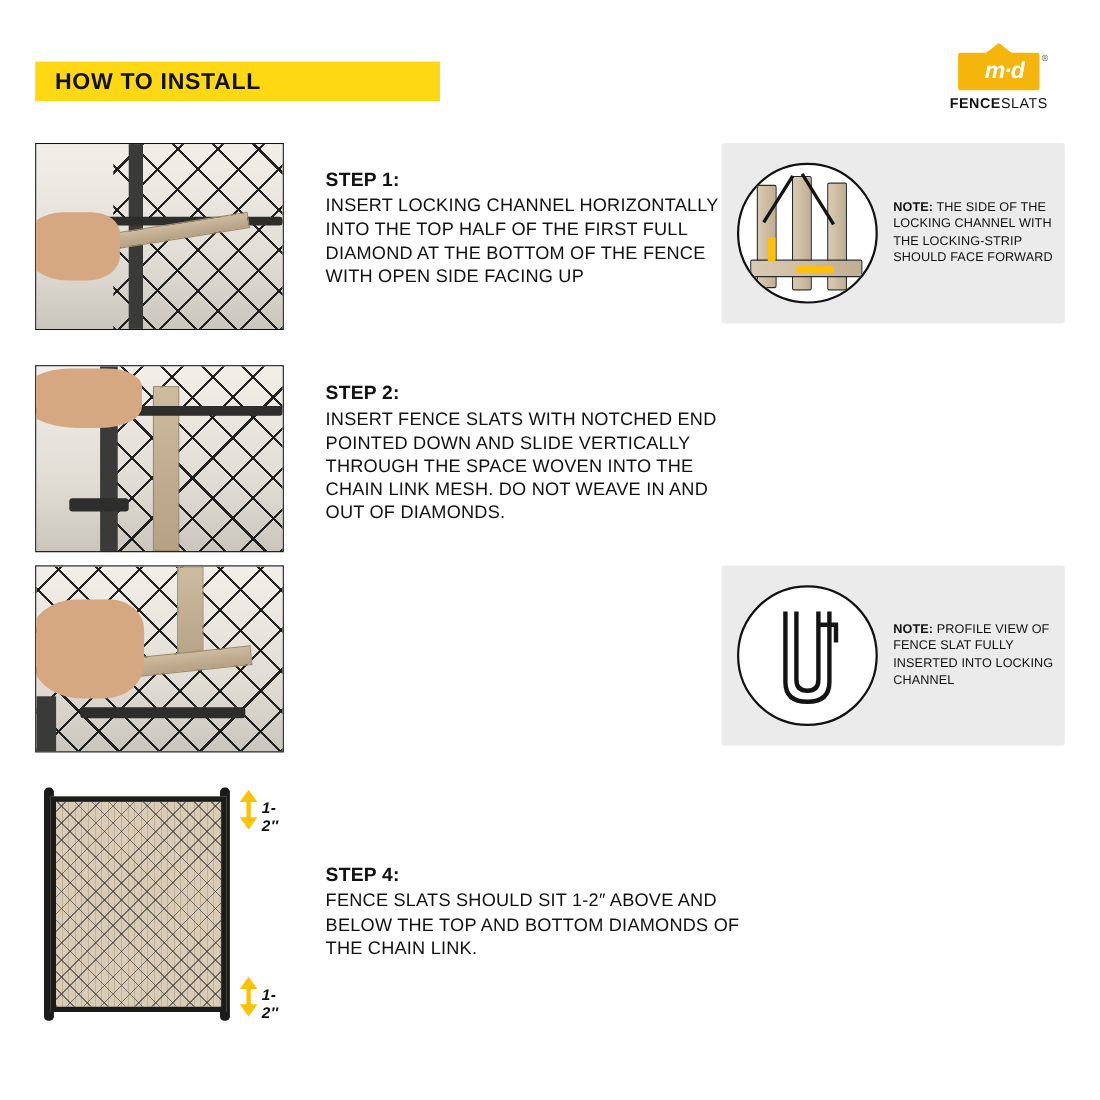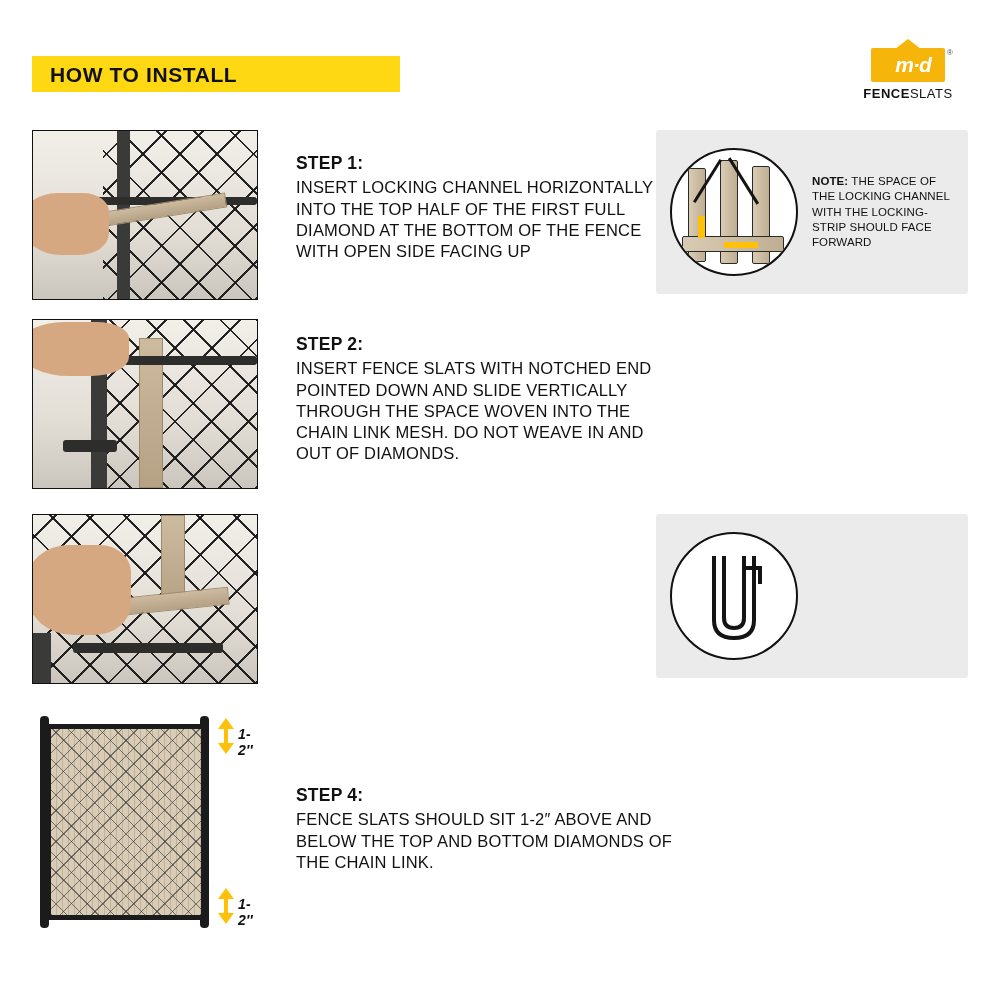--- a/index.html
+++ b/index.html
@@ -308,26 +308,26 @@
         <div class="nc-slat" style="left:16px; top:18px; height:92px;"></div>
         <div class="nc-slat" style="left:48px; top:10px; height:102px;"></div>
         <div class="nc-slat" style="left:80px; top:16px; height:96px;"></div>
         <div class="nc-wire" style="left:34px; top:6px; height:50px; transform:rotate(32deg);"></div>
         <div class="nc-wire" style="left:70px; top:4px; height:54px; transform:rotate(-32deg);"></div>
         <div class="nc-slat" style="left:10px; top:86px; width:100px; height:14px;"></div>
         <div class="nc-yellow" style="left:26px; top:66px; width:7px; height:22px;"></div>
         <div class="nc-yellow" style="left:52px; top:92px; width:34px; height:6px;"></div>
       </div>
       <div class="note-text">
-        <b>NOTE:</b><span> THE SPACE OF THE LOCKING CHANNEL WITH THE LOCKING-STRIP SHOULD FACE FORWARD</span>
+        <b>NOTE:</b><span> THE SIDE OF THE LOCKING CHANNEL WITH THE LOCKING-STRIP SHOULD FACE FORWARD</span>
       </div>
     </div>
   </div>
 
-  <div class="row" style="top:319px; height:175px;padding-left:40px;">
+  <div class="row" style="top:332px; height:175px;padding-left:40px;">
 
     <div class="photo">
       <div class="sky"></div>
       <div class="mesh" style="left:60px; top:0; right:0; bottom:0;"></div>
       <div class="post" style="left:58px; top:0; width:16px; height:168px;"></div>
       <div class="slat" style="left:106px; top:18px; width:22px; height:148px;"></div>
       <div class="railbar" style="left:0; top:36px; width:224px; height:9px;"></div>
       <div class="hand" style="left:-12px; top:2px; width:108px; height:54px;"></div>
       <div class="railbar" style="left:30px; top:120px; width:54px; height:12px;"></div>
     </div>
@@ -355,20 +355,23 @@
     </div>
 
     <div class="noteblock" style="top:0; height:164px;">
       <div class="note-circle">
         <svg viewBox="0 0 124 124" width="124" height="124">
           <path d="M42 22 L42 86 Q42 104 62 104 Q82 104 82 86 L82 22" fill="none" stroke="#141414" stroke-width="4"></path>
           <path d="M52 22 L52 84 Q52 94 62 94 Q72 94 72 84 L72 22" fill="none" stroke="#141414" stroke-width="4"></path>
           <path d="M72 34 L88 34 L88 50" fill="none" stroke="#141414" stroke-width="4"></path>
         </svg>
       </div>
+      <div class="note-text">
+        <b>NOTE:</b><span> PROFILE VIEW OF FENCE SLAT FULLY INSERTED INTO LOCKING CHANNEL</span>
+      </div>
     </div>
   </div>
 
   <div class="row" style="top:706px; height:240px;">
 
     <div class="fencediag">
       <div class="fd-post" style="left:8px;"></div>
       <div class="fd-post" style="left:168px;"></div>
       <div class="fd-frame">
         <div class="fd-slats"></div>

